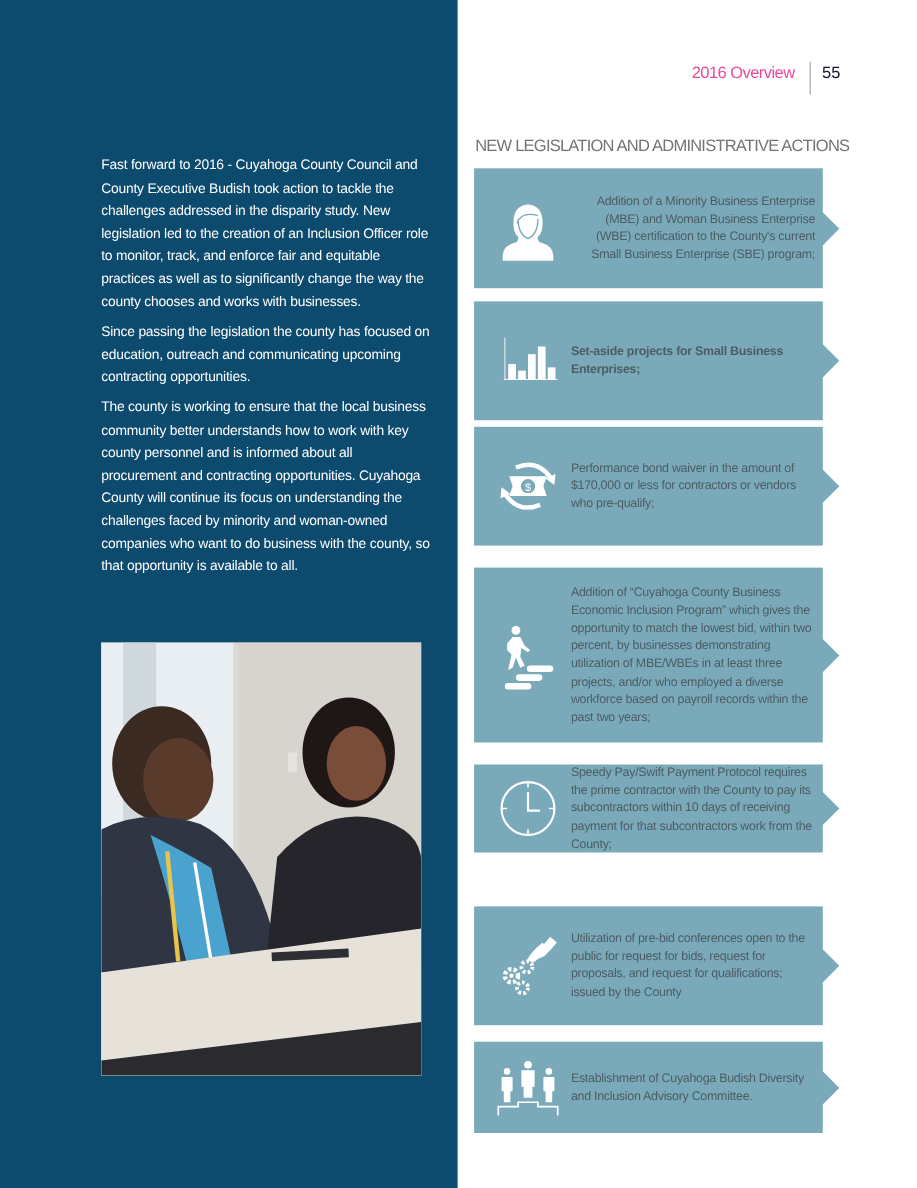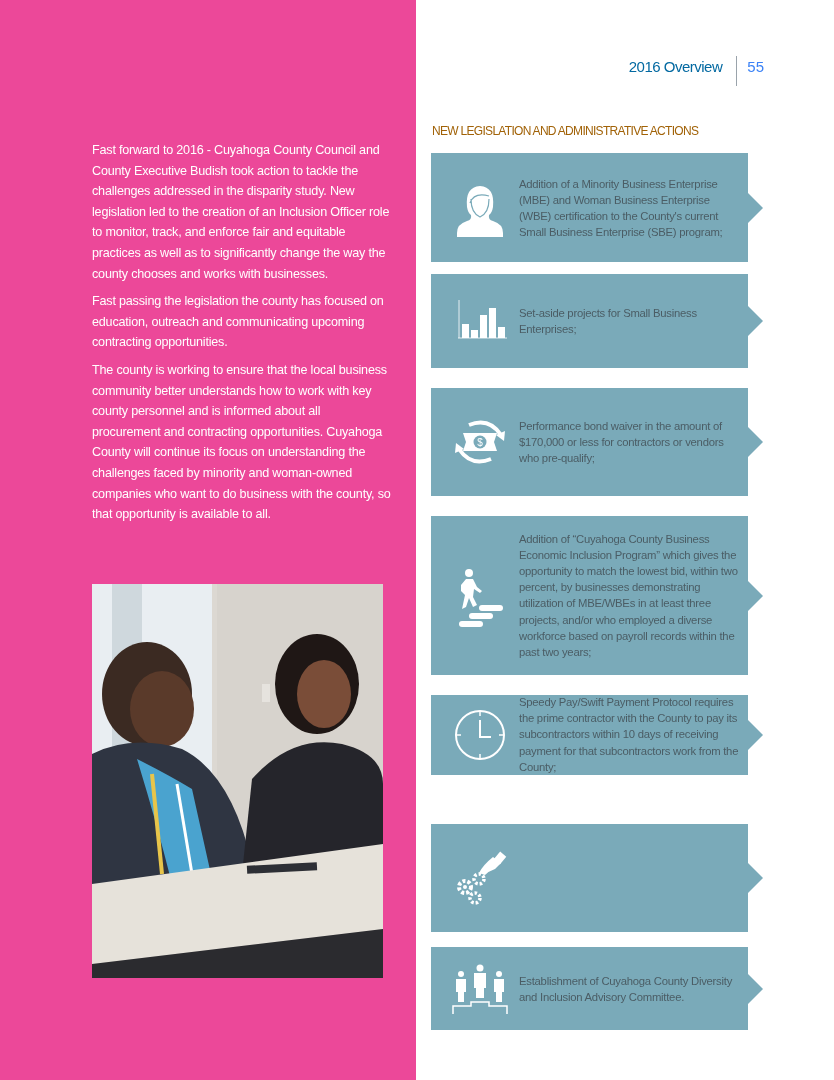--- a/index.html
+++ b/index.html
@@ -1,51 +1,51 @@
 <!DOCTYPE html>
 <html><head>
   <meta charset="utf-8">
   <style>
     * { box-sizing: border-box; margin: 0; padding: 0; }
     html, body { width: 834px; height: 1080px; overflow: hidden; background: #ffffff; }
     body { position: relative; font-family: "Liberation Sans", sans-serif; }
 
     .left-panel {
       position: absolute; left: 0; top: 0; width: 416px; height: 1080px;
-      background: #ec4899;
+      background: #0c4a6e;
     }
     .intro {
       position: absolute; left: 92px; top: 140px; width: 300px;
       color: #ffffff; font-size: 12.6px; line-height: 20.6px; letter-spacing: -0.2px;
     }
     .intro p { margin-bottom: 7px; }
 
     .photo {
       position: absolute; left: 92px; top: 584px; width: 291px; height: 394px;
       overflow: hidden; background: #d9d6d0;
     }
     .photo svg { display: block; width: 100%; height: 100%; }
 
     .header {
       position: absolute; top: 56px; right: 70px; height: 30px;
       display: flex; align-items: flex-start;
     }
     .header .section {
-      font-size: 15px; color: #0369a1; letter-spacing: -0.5px; padding-top: 2px;
+      font-size: 15px; color: #ec4899; letter-spacing: -0.5px; padding-top: 2px;
     }
     .header .divider {
       width: 1px; height: 30px; background: #9aa3ab; margin: 0 10px 0 14px;
     }
     .header .page {
-      font-size: 15px; color: #3b82f6; padding-top: 2px;
+      font-size: 15px; color: #0f172a; padding-top: 2px;
     }
 
     .right-title {
       position: absolute; left: 432px; top: 124px;
-      font-size: 12px; color: #a16207; letter-spacing: -0.7px; text-transform: uppercase;
+      font-size: 15px; color: #737373; letter-spacing: -0.7px; text-transform: uppercase;
     }
 
     .card {
       position: absolute; left: 431px; width: 333px;
     }
     .card .body {
       position: absolute; left: 0; top: 0; bottom: 0; width: 317px;
       background: #7aaab9;
     }
     .card .arrow {
@@ -63,21 +63,21 @@
       position: absolute; left: 88px; width: 222px; top: 50%; transform: translateY(-50%);
       font-size: 11.3px; line-height: 16.2px; color: #4b5d65; letter-spacing: -0.25px;
     }
   </style>
 </head>
 <body>
 
 <div class="left-panel">
   <div class="intro">
     <p>Fast forward to 2016 - Cuyahoga County Council and County Executive Budish took action to tackle the challenges addressed in the disparity study. New legislation led to the creation of an Inclusion Officer role to monitor, track, and enforce fair and equitable practices as well as to significantly change the way the county chooses and works with businesses.</p>
-    <p>Fast passing the legislation the county has focused on education, outreach and communicating upcoming contracting opportunities.</p>
+    <p>Since passing the legislation the county has focused on education, outreach and communicating upcoming contracting opportunities.</p>
     <p>The county is working to ensure that the local business community better understands how to work with key county personnel and is informed about all procurement and contracting opportunities.  Cuyahoga County will continue its focus on understanding the challenges faced by minority and woman-owned companies who want to do business with the county, so that opportunity is available to all.</p>
   </div>
 
   <div class="photo" role="img" aria-label="Two women seated at a conference table, one smiling">
     <svg viewBox="0 0 291 394" preserveAspectRatio="none">
       <rect x="0" y="0" width="291" height="394" fill="#dcd8d2"></rect>
       <rect x="0" y="0" width="120" height="230" fill="#e9eef2"></rect>
       <rect x="20" y="0" width="30" height="200" fill="#cfd8dd"></rect>
       <rect x="125" y="0" width="166" height="260" fill="#d7d3cd"></rect>
       <rect x="170" y="100" width="8" height="18" fill="#e6e3de"></rect>
@@ -101,33 +101,33 @@
 </div>
 
 <div class="header">
   <span class="section">2016 Overview</span>
   <span class="divider"></span>
   <span class="page">55</span>
 </div>
 
 <div class="right-title">New Legislation and  Administrative Actions</div>
 
-<div class="card" style="top:153px;height:109px;">
+<div class="card" style="top:153px;height:109px;text-align:right;">
   <div class="body"></div>
   <div class="arrow"></div>
   <div class="icon">
     <svg viewBox="0 0 62 62">
       <path d="M18 30 Q16 10 31 9 Q46 10 44 30 Q43 36 40 38 Q39 43 44 44 Q54 47 54 56 L54 60 L8 60 L8 56 Q8 47 18 44 Q23 43 22 38 Q19 36 18 30 Z" fill="#ffffff"></path>
       <path d="M21 26 Q25 15 40 19 M22 22 Q22 36 31 40 Q40 36 40 22" fill="none" stroke="#7aaab9" stroke-width="1.2"></path>
     </svg>
   </div>
   <div class="text">Addition of a Minority Business Enterprise (MBE) and Woman Business Enterprise (WBE) certification to the County's current Small Business Enterprise (SBE) program;</div>
 </div>
 
-<div class="card" style="top:274px;height:94px;">
+<div class="card" style="top:274px;height:108px;font-weight:bold;">
   <div class="body"></div>
   <div class="arrow"></div>
   <div class="icon">
     <svg viewBox="0 0 62 62">
       <line x1="10" y1="10" x2="10" y2="48" stroke="#ffffff" stroke-width="0.8"></line>
       <line x1="9" y1="48" x2="58" y2="48" stroke="#ffffff" stroke-width="0.8"></line>
       <rect x="13" y="34" width="7" height="14" fill="#ffffff"></rect>
       <rect x="22" y="40" width="7" height="8" fill="#ffffff"></rect>
       <rect x="31" y="25" width="7" height="23" fill="#ffffff"></rect>
       <rect x="40" y="18" width="7" height="30" fill="#ffffff"></rect>
@@ -191,30 +191,31 @@
   <div class="icon">
     <svg viewBox="0 0 62 62">
       <path d="M44 10 L52 16 L46 22 Q40 24 36 28 L30 26 Q34 18 44 10 Z" fill="#ffffff"></path>
       <rect x="47" y="6" width="8" height="10" transform="rotate(40 51 11)" fill="#ffffff"></rect>
       <circle cx="16" cy="40" r="6" fill="none" stroke="#ffffff" stroke-width="4" stroke-dasharray="3 2"></circle>
       <circle cx="16" cy="40" r="2" fill="#ffffff"></circle>
       <circle cx="30" cy="32" r="5" fill="none" stroke="#ffffff" stroke-width="3.5" stroke-dasharray="2.5 2"></circle>
       <circle cx="26" cy="51" r="5" fill="none" stroke="#ffffff" stroke-width="3.5" stroke-dasharray="2.5 2"></circle>
     </svg>
   </div>
+  <div class="text">Utilization of pre-bid conferences open to the public for request for bids, request for proposals, and request for qualifications; issued by the County</div>
 </div>
 
 <div class="card" style="top:947px;height:83px;">
   <div class="body"></div>
   <div class="arrow"></div>
   <div class="icon">
     <svg viewBox="0 0 62 62">
       <circle cx="12" cy="16" r="3" fill="#ffffff"></circle>
       <path d="M7 21 L17 21 L17 34 L15 34 L15 44 L9 44 L9 34 L7 34 Z" fill="#ffffff"></path>
       <circle cx="31" cy="10" r="3.5" fill="#ffffff"></circle>
       <path d="M25 15 L37 15 L37 30 L35 30 L35 40 L27 40 L27 30 L25 30 Z" fill="#ffffff"></path>
       <circle cx="50" cy="16" r="3" fill="#ffffff"></circle>
       <path d="M45 21 L55 21 L55 34 L53 34 L53 44 L47 44 L47 34 L45 34 Z" fill="#ffffff"></path>
       <polyline points="4,56 4,48 22,48 22,44 40,44 40,48 58,48 58,56" fill="none" stroke="#ffffff" stroke-width="1.5"></polyline>
     </svg>
   </div>
-  <div class="text">Establishment of Cuyahoga County Diversity and Inclusion Advisory Committee.</div>
+  <div class="text">Establishment of Cuyahoga Budish Diversity and Inclusion Advisory Committee.</div>
 </div>
 
 </body></html>

